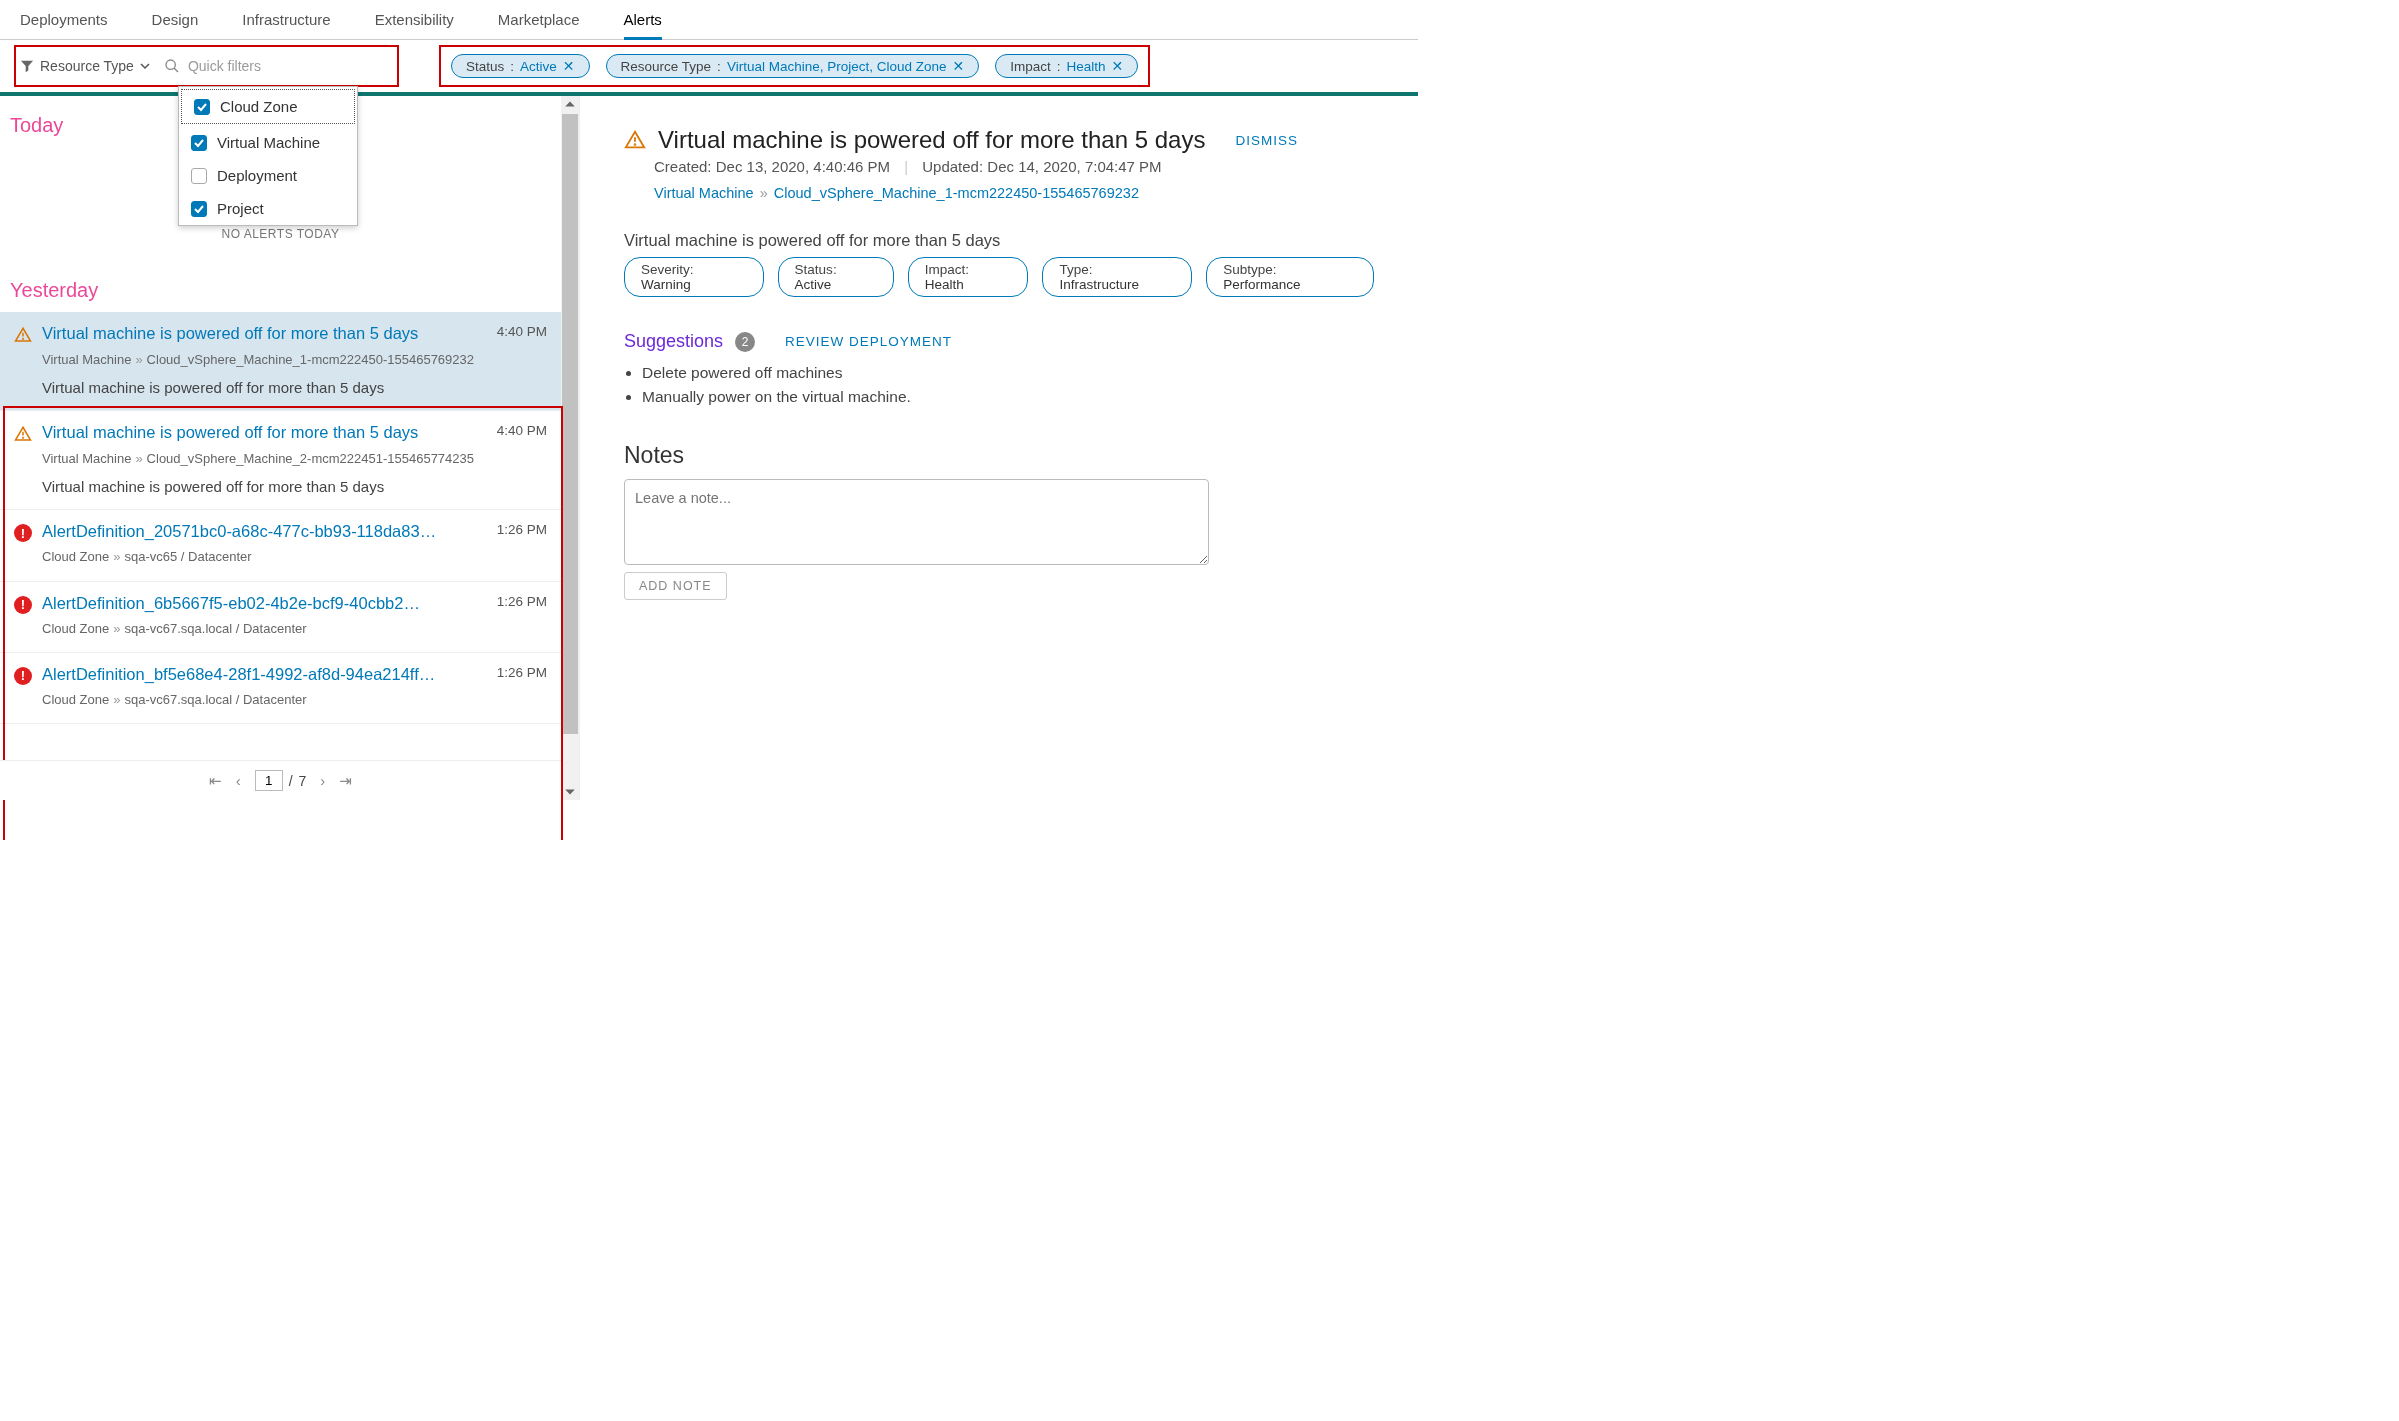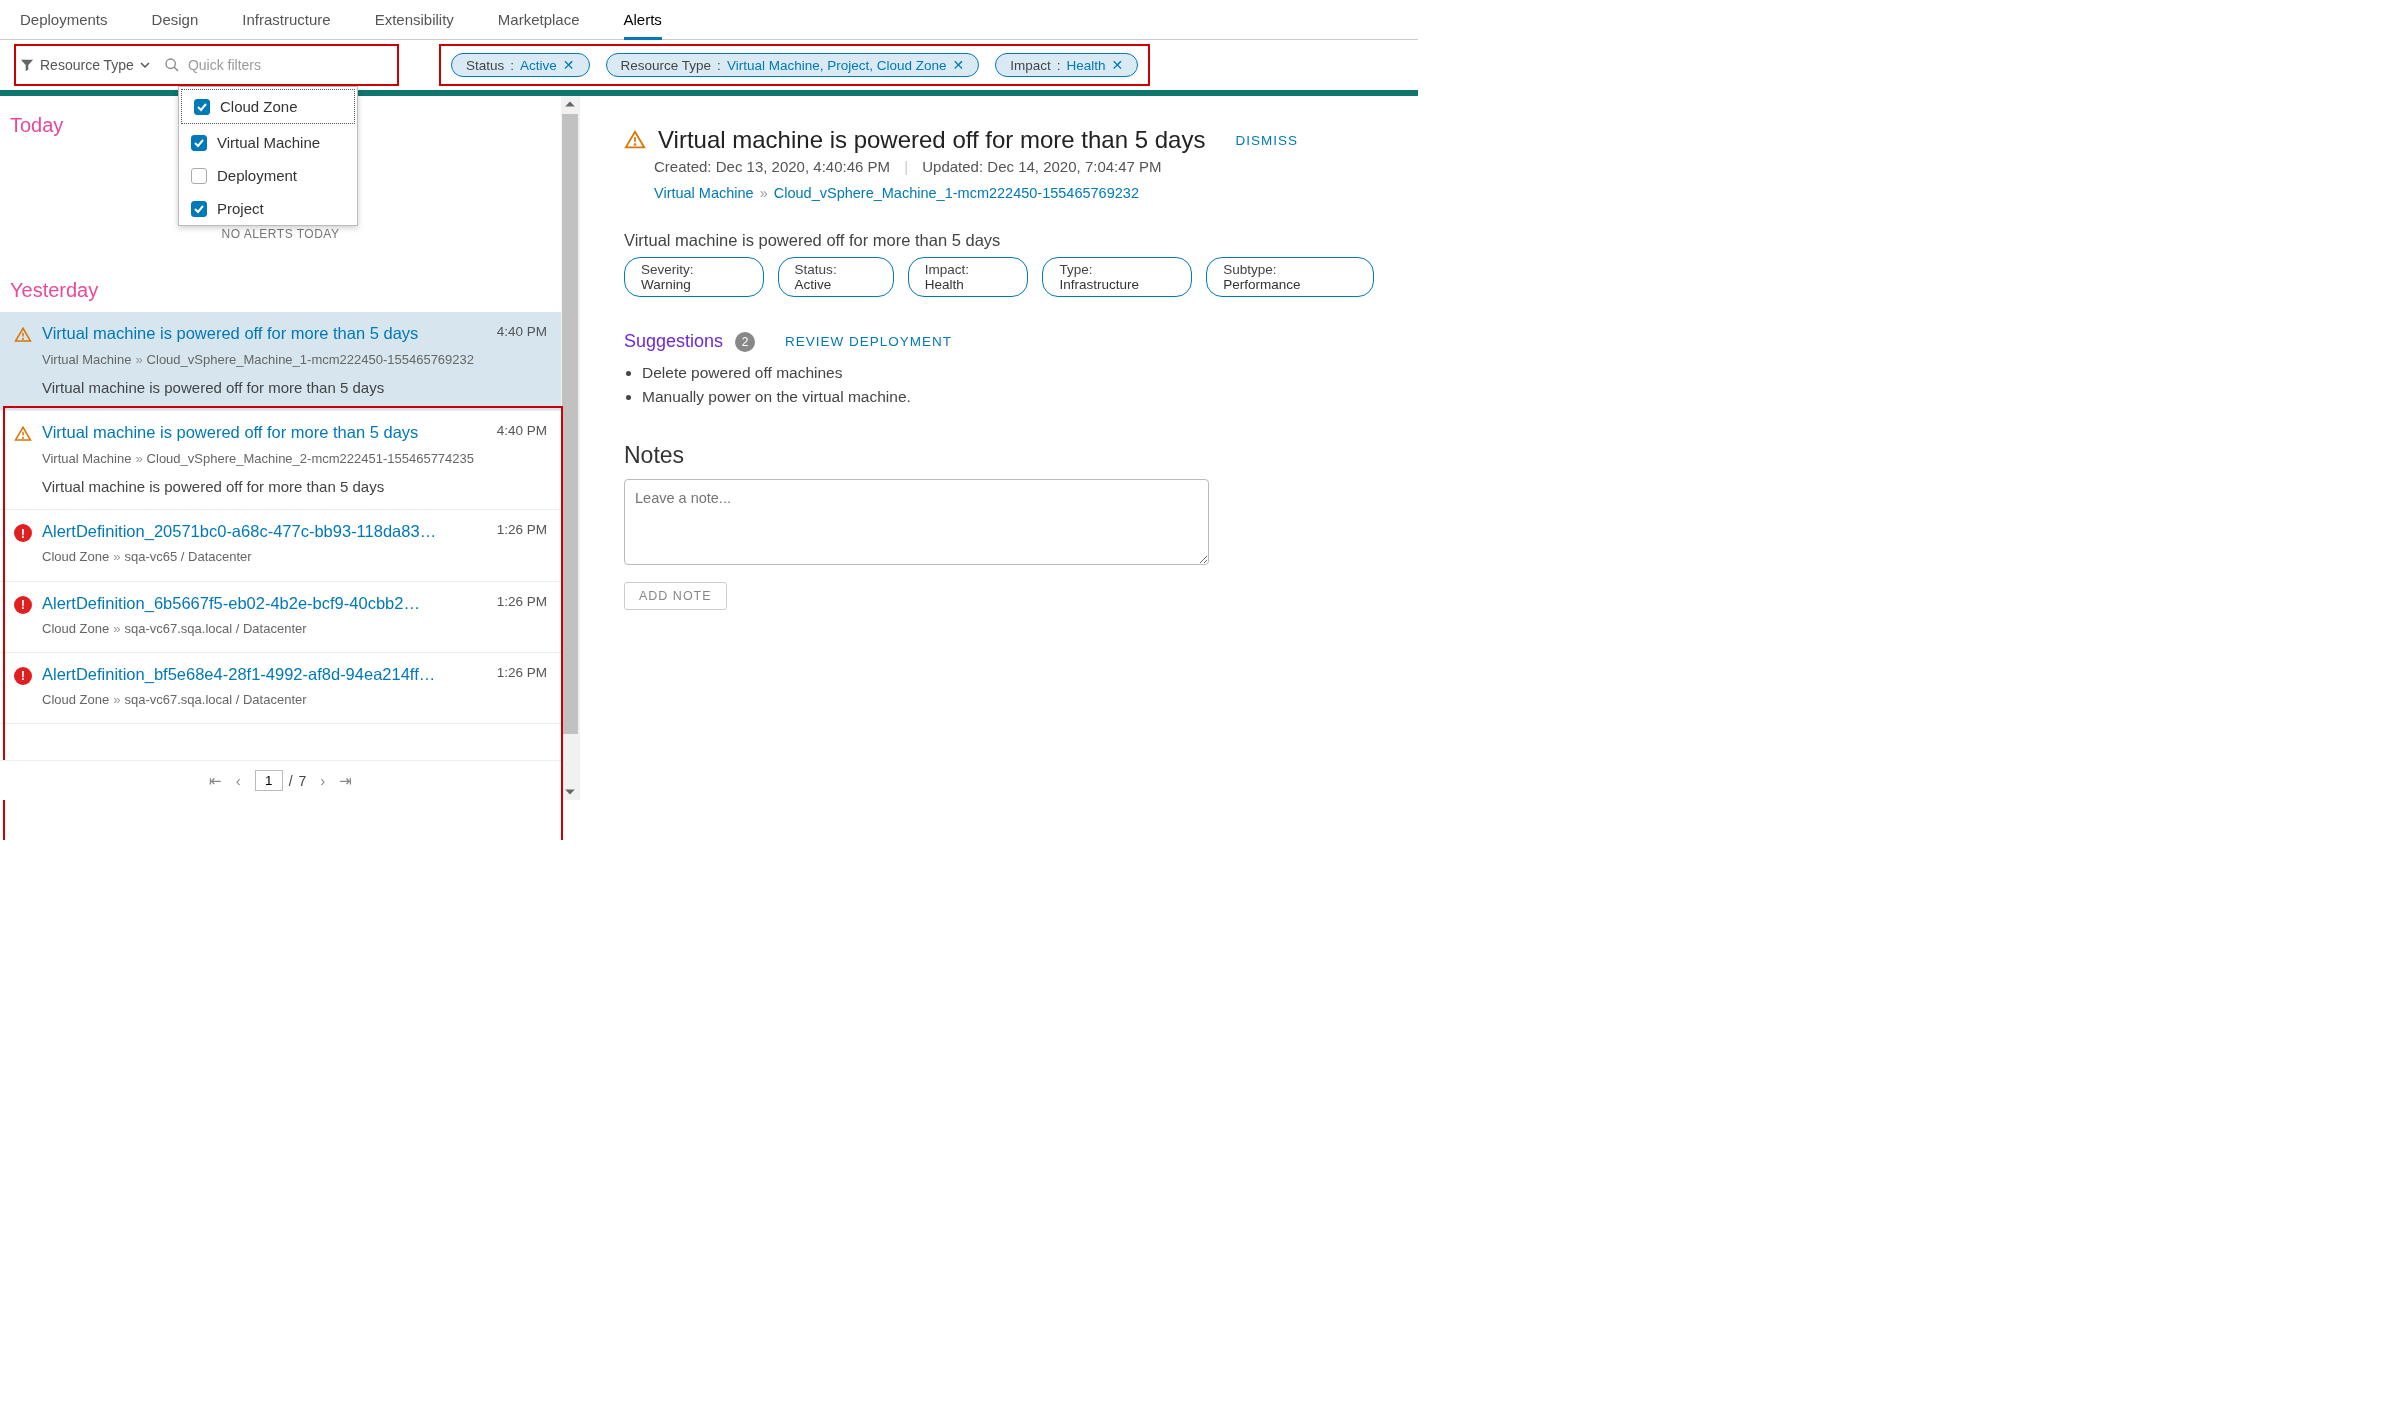--- a/index.html
+++ b/index.html
@@ -7,21 +7,21 @@
   body { width:1418px; height:840px; overflow:hidden; position:relative;}
 
   
   .topnav { display:flex; align-items:center; padding:0 20px; height:40px; border-bottom:1px solid #ccc;}
   .topnav .tab { padding:0 22px; height:40px; line-height:40px; font-size:15px; color:#555; cursor:pointer; position:relative;}
   .topnav .tab:first-child{ padding-left:0;}
   .topnav .tab.active{ color:#000;}
   .topnav .tab.active::after{ content:""; position:absolute; left:22px; right:22px; bottom:0; height:3px; background:#0079b8;}
 
   
-  .filterbar { display:flex; align-items:center; height:56px; padding:0 14px; border-bottom:6px solid #0f766e;}
+  .filterbar { display:flex; align-items:center; height:56px; padding:0 14px; border-bottom:4px solid #0f766e;}
   .filterbar .left { display:flex; align-items:center; gap:14px; border:2px solid #cc0000; height:42px; padding:0 10px 0 4px; min-width:385px;}
   .filterbar .rtbtn { display:flex; align-items:center; gap:6px; color:#555; cursor:pointer;}
   .filterbar .rtbtn svg{ width:14px; height:14px; fill:#666;}
   .filterbar .rtbtn .chev{width:10px;height:10px;}
   .quick { display:flex; align-items:center; gap:8px; color:#9a9a9a;}
   .quick svg{width:16px;height:16px;stroke:#888;fill:none;stroke-width:2;}
 
   .pills-wrap{ margin-left:40px; display:flex; align-items:center; gap:16px; border:2px solid #cc0000; padding:4px 10px; height:42px;}
   .pill{ display:flex; align-items:center; gap:6px; border:1px solid #0079b8; background:#d9eaf5; border-radius:16px; padding:3px 14px; font-size:13.5px; color:#444;}
   .pill .v{ color:#0079b8;}
@@ -95,21 +95,21 @@
   .sugg{ display:flex; align-items:center; gap:12px; margin-top:34px;}
   .sugg .h{ font-size:18px; color:#6d28d9;}
   .badge{ width:20px;height:20px;border-radius:50%;background:#888;color:#fff;display:flex;align-items:center;justify-content:center;font-size:12px;}
   .review{ color:#0079b8; font-size:13.5px; letter-spacing:1px; margin-left:18px; cursor:pointer; font-weight:500;}
   .bullets{ margin-top:12px; padding-left:18px; color:#444; font-size:15.5px;}
   .bullets li{ margin-bottom:6px;}
 
   .notes{ margin-top:36px;}
   .notes .h{ font-size:23px; color:#333;}
   .notes textarea{ width:585px; height:86px; border:1px solid #bbb; border-radius:4px; margin-top:10px; padding:10px; font-family:inherit; font-size:14.5px; resize:both;}
-  .addnote{ margin-top:14px; border:1px solid #ccc; background:#fff; color:#888; padding:6px 14px; font-size:12.5px; letter-spacing:1px; border-radius:3px; cursor:pointer;}
+  .addnote{ margin-top:4px; border:1px solid #ccc; background:#fff; color:#888; padding:6px 14px; font-size:12.5px; letter-spacing:1px; border-radius:3px; cursor:pointer;}
 </style>
 </head>
 <body>
 
 <div class="topnav">
   <div class="tab">Deployments</div>
   <div class="tab">Design</div>
   <div class="tab">Infrastructure</div>
   <div class="tab">Extensibility</div>
   <div class="tab">Marketplace</div>

